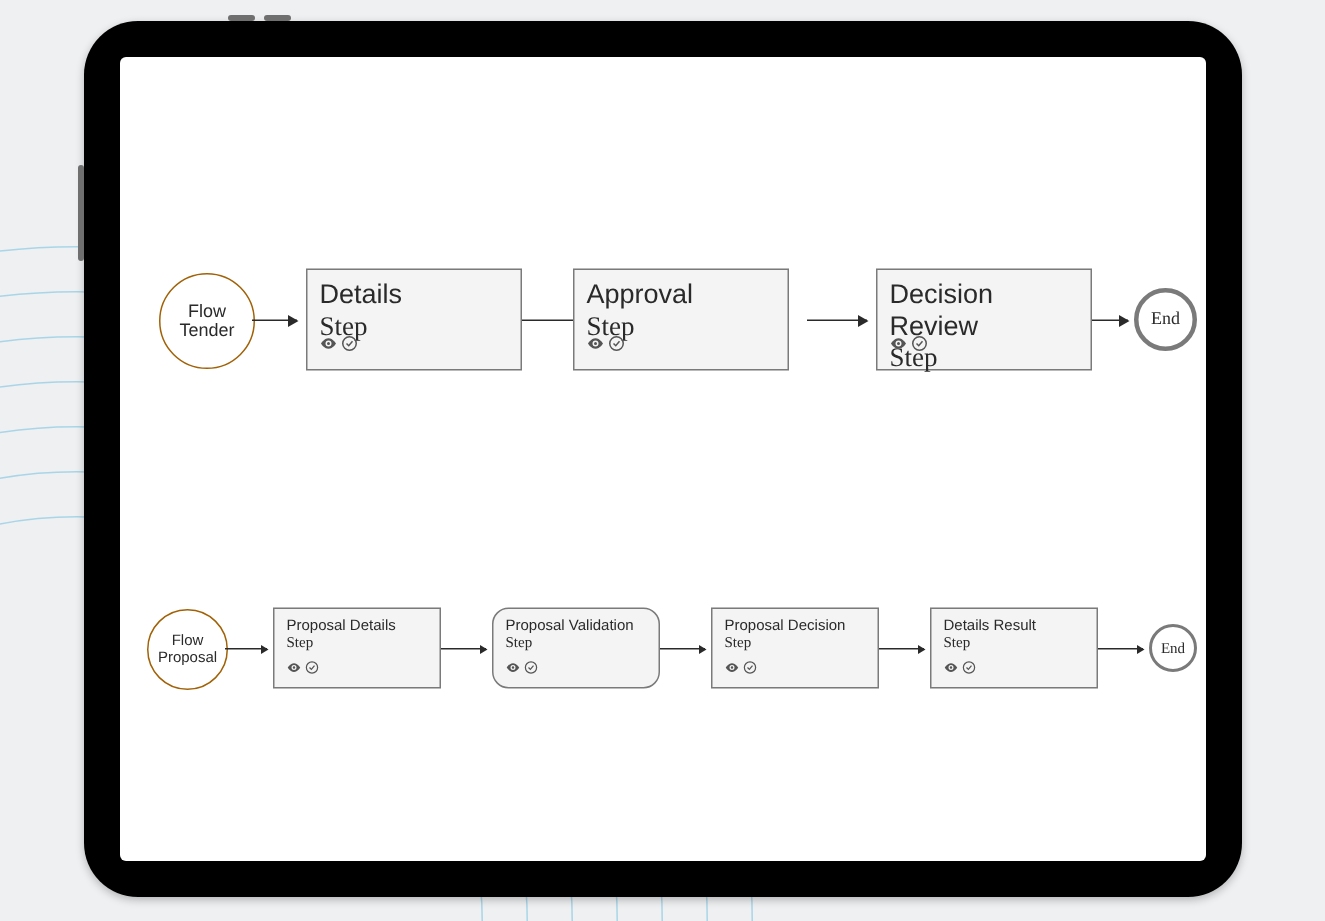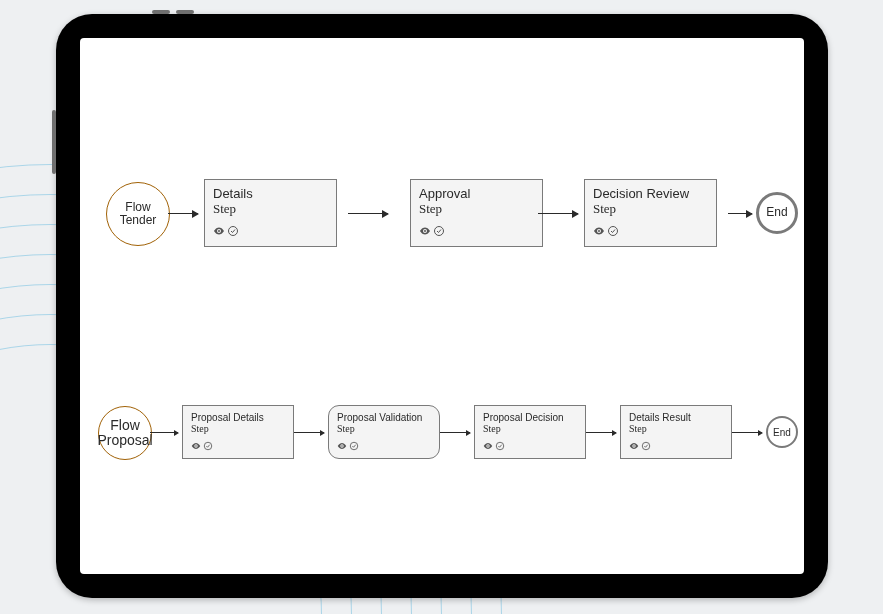--- a/index.html
+++ b/index.html
@@ -10,25 +10,25 @@
   .tablet{position:absolute;left:56px;top:14px;width:772px;height:584px;background:#000;border-radius:36px;box-shadow:0 2px 6px rgba(0,0,0,.25);}
   .tablet .btn{position:absolute;background:#6f6f6f;border-radius:3px;}
   .btn.top1{left:96px;top:-4px;width:18px;height:4px;}
   .btn.top2{left:120px;top:-4px;width:18px;height:4px;}
   .btn.side{left:-4px;top:96px;width:4px;height:64px;}
   .screen{position:absolute;left:24px;top:24px;right:24px;bottom:24px;background:#fff;border-radius:4px;}
   .canvas{position:absolute;inset:0;}
   
   .start,.end{position:absolute;background:#fff;border:1px solid #a16207;border-radius:50%;display:flex;align-items:center;justify-content:center;text-align:center;line-height:1.1;color:#2a2a2a;}
   .start{width:62px;height:62px;font-size:12px;}
-  .end{box-sizing:border-box;}
+  .end{box-sizing:border-box;font-family:Liberation Serif, serif;}
   .end.big{width:42px;height:42px;border:3px solid #7a7a7a;font-size:12px;}
   .end.small{width:32px;height:32px;border:2px solid #7a7a7a;font-size:10px;}
   .step{position:absolute;border:1px solid #7a7a7a;background:#f4f4f4;box-sizing:border-box;padding:6px 8px 4px 8px;color:#2a2a2a;}
-  .step.big{width:133px;height:68px;font-size:13px;}
+  .step.big{width:144px;height:68px;font-size:18px;}
   .step.small{width:112px;height:54px;font-size:10px;}
   .step .line2{display:block;font-family:Liberation Serif, serif;}
   .step .icons{position:absolute;left:8px;bottom:6px;display:flex;gap:2px;}
   .step .icons svg{width:12px;height:12px;}
   .step.small .icons{bottom:5px;}
   .step.small .icons svg{width:10px;height:10px;}
   .arrow{position:absolute;height:1px;background:#2a2a2a;}
   .arrow::after{content:"";position:absolute;right:-1px;top:-3.5px;border-left:7px solid #2a2a2a;border-top:4px solid transparent;border-bottom:4px solid transparent;}
   .arrow.small::after{right:-1px;top:-2.5px;border-left:5px solid #2a2a2a;border-top:3px solid transparent;border-bottom:3px solid transparent;}
 </style>
@@ -65,21 +65,21 @@
                 <path d="M12 5C6 5 2 12 2 12s4 7 10 7 10-7 10-7-4-7-10-7zm0 11a4 4 0 110-8 4 4 0 010 8zm0-6a2 2 0 100 4 2 2 0 000-4z"></path>
               </svg></span>
           <span><svg viewBox="0 0 24 24" fill="none" stroke="#555" stroke-width="2">
                 <circle cx="12" cy="12" r="9"></circle>
                 <path d="M8 12l3 3 5-6"></path>
               </svg></span>
         </div>
       </div>
       <div class="arrow" style="left:268px;top:175px;width:40px;"></div>
 
-      <div class="step big" style="left:330px;top:141px;">
+      <div class="step big" style="left:302px;top:141px;">
         <span>Approval</span>
         <span class="line2">Step</span>
         <div class="icons">
           <span><svg viewBox="0 0 24 24" fill="#555">
                 <path d="M12 5C6 5 2 12 2 12s4 7 10 7 10-7 10-7-4-7-10-7zm0 11a4 4 0 110-8 4 4 0 010 8zm0-6a2 2 0 100 4 2 2 0 000-4z"></path>
               </svg></span>
           <span><svg viewBox="0 0 24 24" fill="none" stroke="#555" stroke-width="2">
                 <circle cx="12" cy="12" r="9"></circle>
                 <path d="M8 12l3 3 5-6"></path>
               </svg></span>
@@ -99,21 +99,21 @@
                 <path d="M8 12l3 3 5-6"></path>
               </svg></span>
         </div>
       </div>
       <div class="arrow" style="left:648px;top:175px;width:24px;"></div>
 
       <div class="end big" style="left:676px;top:154px;">
         <span>End</span>
       </div>
 
-      <div class="start" style="left:18px;top:368px;width:52px;height:52px;font-size:14px;">
+      <div class="start" style="left:18px;top:368px;width:52px;height:52px;font-size:10px;">
         <span>Flow Proposal</span>
       </div>
       <div class="arrow small" style="left:70px;top:394px;width:28px;"></div>
 
       <div class="step small" style="left:102px;top:367px;">
         <span>Proposal Details</span>
         <span class="line2">Step</span>
         <div class="icons">
           <span><svg viewBox="0 0 24 24" fill="#555">
                 <path d="M12 5C6 5 2 12 2 12s4 7 10 7 10-7 10-7-4-7-10-7zm0 11a4 4 0 110-8 4 4 0 010 8zm0-6a2 2 0 100 4 2 2 0 000-4z"></path>

